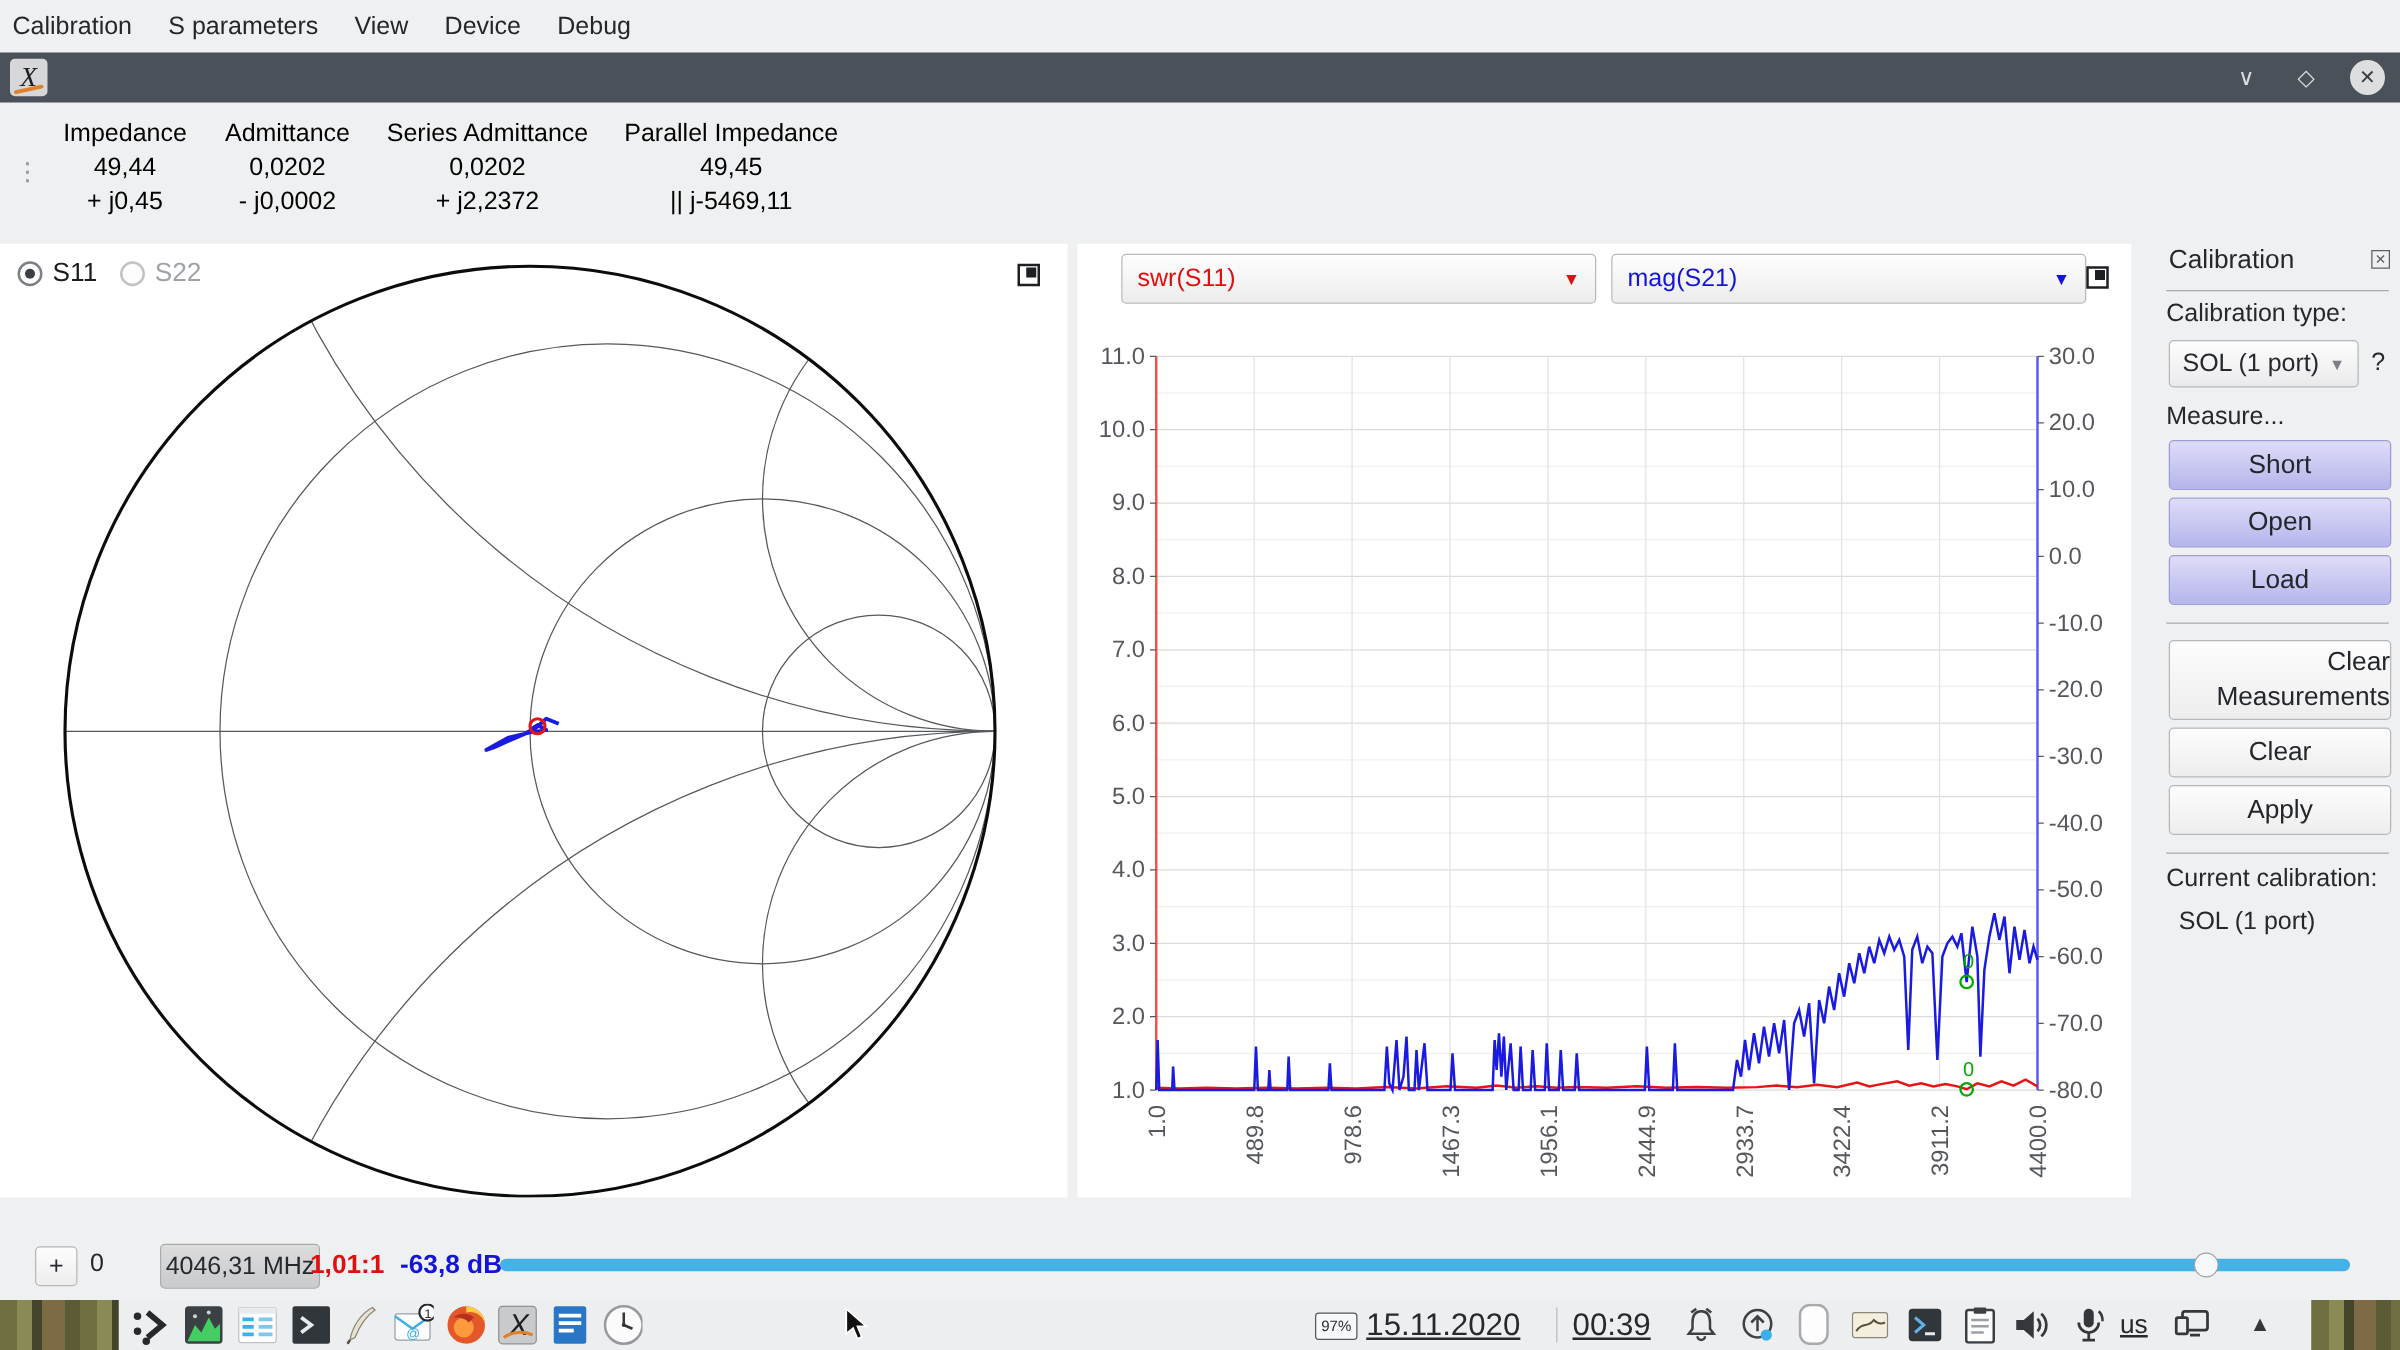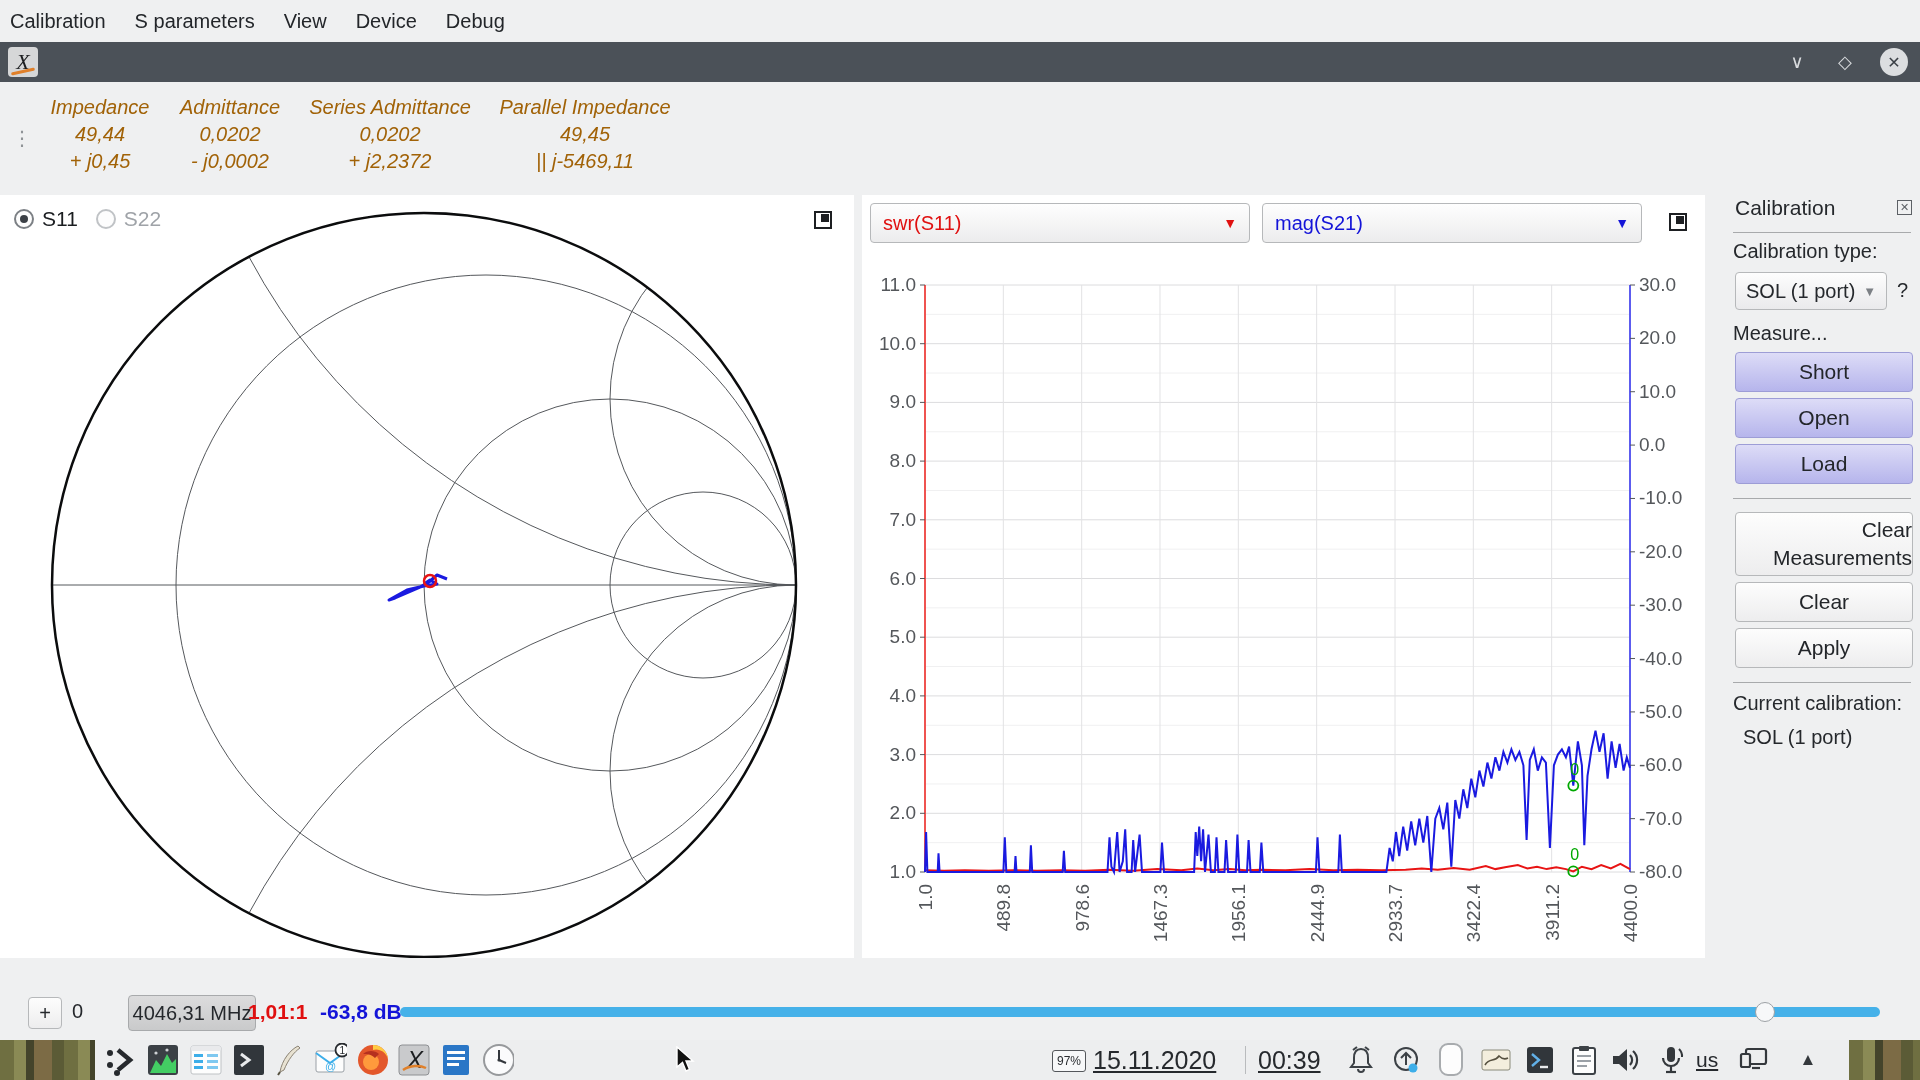--- a/index.html
+++ b/index.html
@@ -19,21 +19,21 @@
     font-family:"Liberation Serif","DejaVu Serif",serif;font-size:22px;font-style:italic;color:#1c1e20;overflow:hidden;}
   .titlebar .appicon i{position:absolute;left:3px;bottom:4px;width:24px;height:3px;background:#e0802a;transform:rotate(-12deg);border-radius:2px;}
   .titlebar .wtitle{position:absolute;left:0;width:100%;text-align:center;color:#e4e6e9;font-size:20px;}
   .winbtns{position:absolute;right:12px;top:0;height:40px;display:flex;align-items:center;gap:22px;}
   .winbtn{width:26px;height:26px;display:flex;align-items:center;justify-content:center;color:#dadcdf;font-size:18px;}
   .winbtn.close{background:#dcdee0;border-radius:50%;color:#3b4046;width:28px;height:28px;font-size:16px;}
 
   
   .readouts{position:absolute;left:0;top:82px;width:1920px;height:113px;}
   .readouts .handle{position:absolute;left:12px;top:52px;color:#8f9397;font-size:20px;letter-spacing:0;line-height:9px;}
-  .rocol{position:absolute;top:12px;text-align:center;transform:translateX(-50%);color:#a16207;font-size:20px;line-height:27px;font-style:italic;}
+  .rocol{position:absolute;top:12px;text-align:center;transform:translateX(-50%);color:#000000;font-size:20px;line-height:27px;}
 
   
   .smith-panel{position:absolute;left:0;top:195px;width:854px;height:763px;background:#fff;}
   .plot-panel{position:absolute;left:862px;top:195px;width:843px;height:763px;background:#fff;}
   .sidebar{position:absolute;left:1705px;top:195px;width:215px;height:763px;}
 
   
   .radiorow{position:absolute;left:14px;top:12px;display:flex;align-items:center;gap:18px;}
   .radio{display:flex;align-items:center;gap:8px;font-size:21px;}
   .rdot{width:20px;height:20px;border-radius:50%;border:2px solid #7c8085;background:#fdfdfd;position:relative;}
@@ -41,21 +41,21 @@
   .rdot.un{border-color:#c0c3c6;}
   .rlabel-sel{color:#1a1d20;}
   .rlabel-un{color:#9fa3a8;}
 
   
   .popout{position:absolute;width:18px;height:18px;border:2px solid #1d1f22;background:#fff;}
   .popout::after{content:"";position:absolute;right:1px;top:1px;width:8px;height:8px;background:#1d1f22;}
 
   
   .combo{position:absolute;top:8px;height:40px;width:380px;border:1px solid #b6b8ba;border-radius:4px;
-    background:linear-gradient(#fefefe,#ececed);display:flex;align-items:center;padding:0 12px;font-size:20px;}
+    background:linear-gradient(#fefefe,#ececed);display:flex;align-items:center;padding:0 12px;font-size:20px;margin-left:27px;}
   .combo .arrow{margin-left:auto;font-size:14px;}
 
   svg text{font-family:"Liberation Sans","DejaVu Sans",sans-serif;}
 
   
   .sb-title{position:absolute;left:30px;top:1px;font-size:21px;color:#25282c;}
   .sb-close{position:absolute;right:8px;top:5px;width:15px;height:15px;border:1.5px solid #5c6065;position:absolute;
     display:flex;align-items:center;justify-content:center;color:#5c6065;font-size:11px;}
   .sb-hr{position:absolute;left:28px;width:178px;border-top:1px solid #a8aaac;}
   .sb-label{position:absolute;left:28px;font-size:20px;color:#25282c;}

